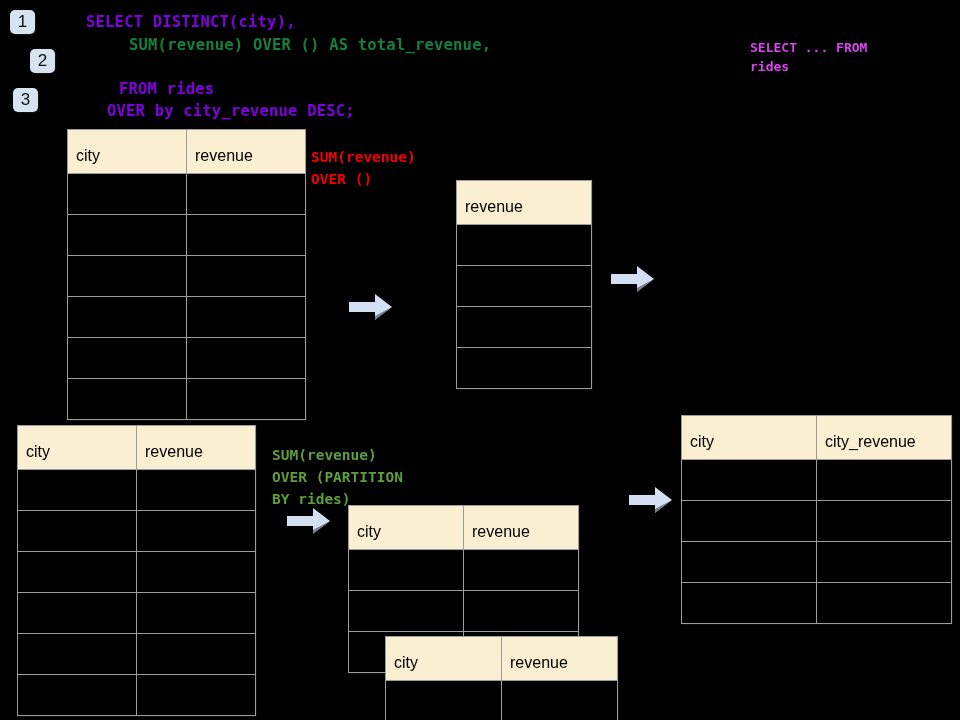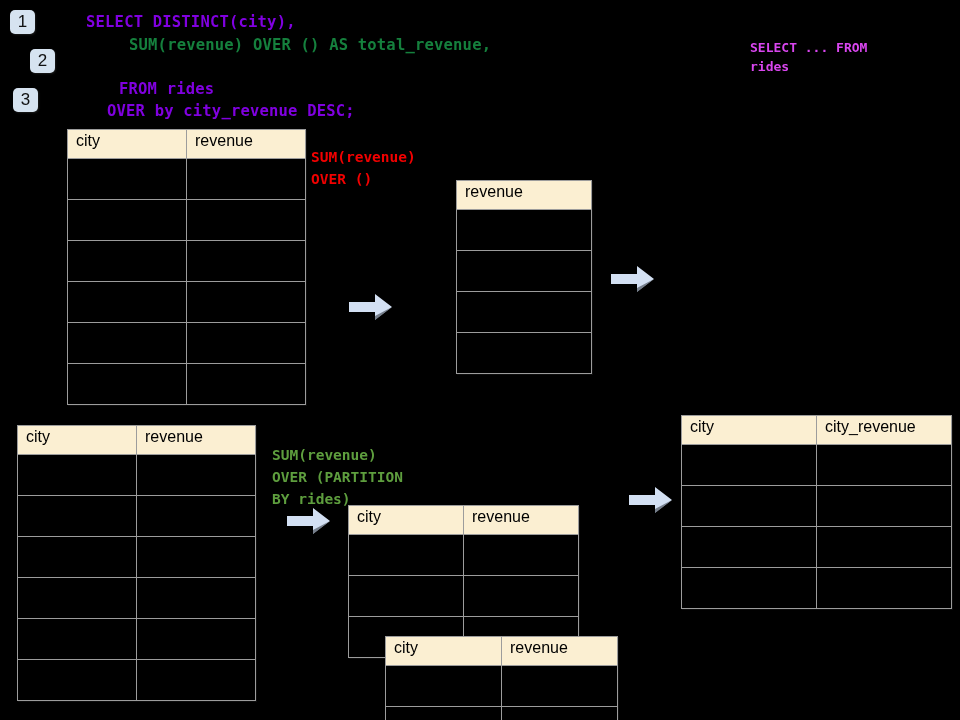--- a/index.html
+++ b/index.html
@@ -72,21 +72,21 @@
   .tbl td{
     border:1px solid #9C9C9C;
     padding:0;
     background:#000;
   }
   .tbl td.hd{
     background:#FBEFD2;
     color:#000;
     font-family:"Liberation Sans", sans-serif;
     font-size:16px;
-    padding:2px 0 8px 8px;
+    padding:17px 0 8px 8px;
     text-align:left;
     border:1px solid #9C9C9C;
     white-space:nowrap;
     overflow:hidden;
   }
   .tbl td.cell{height:40px;}
 
   
   .arrow{position:absolute;}
   .arrow svg{display:block;}

